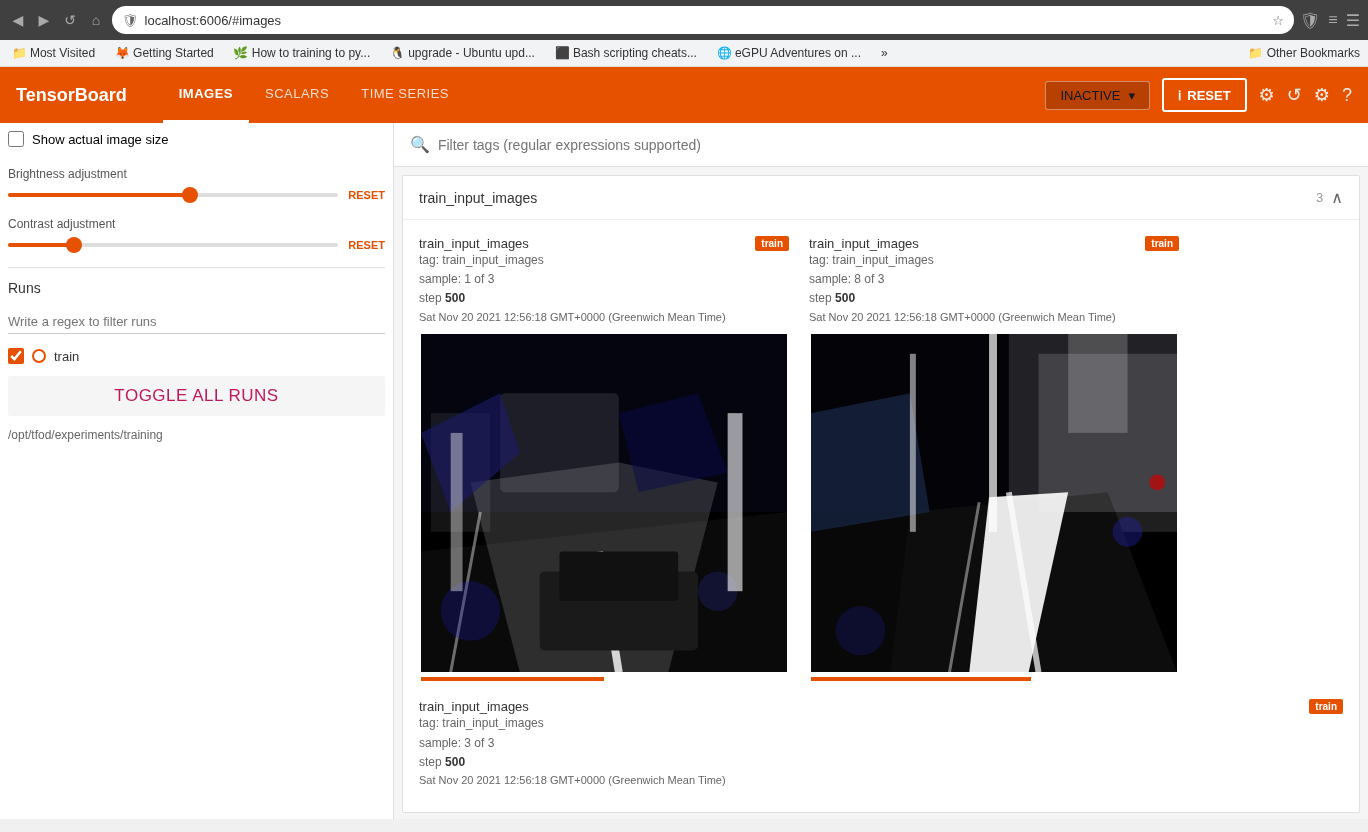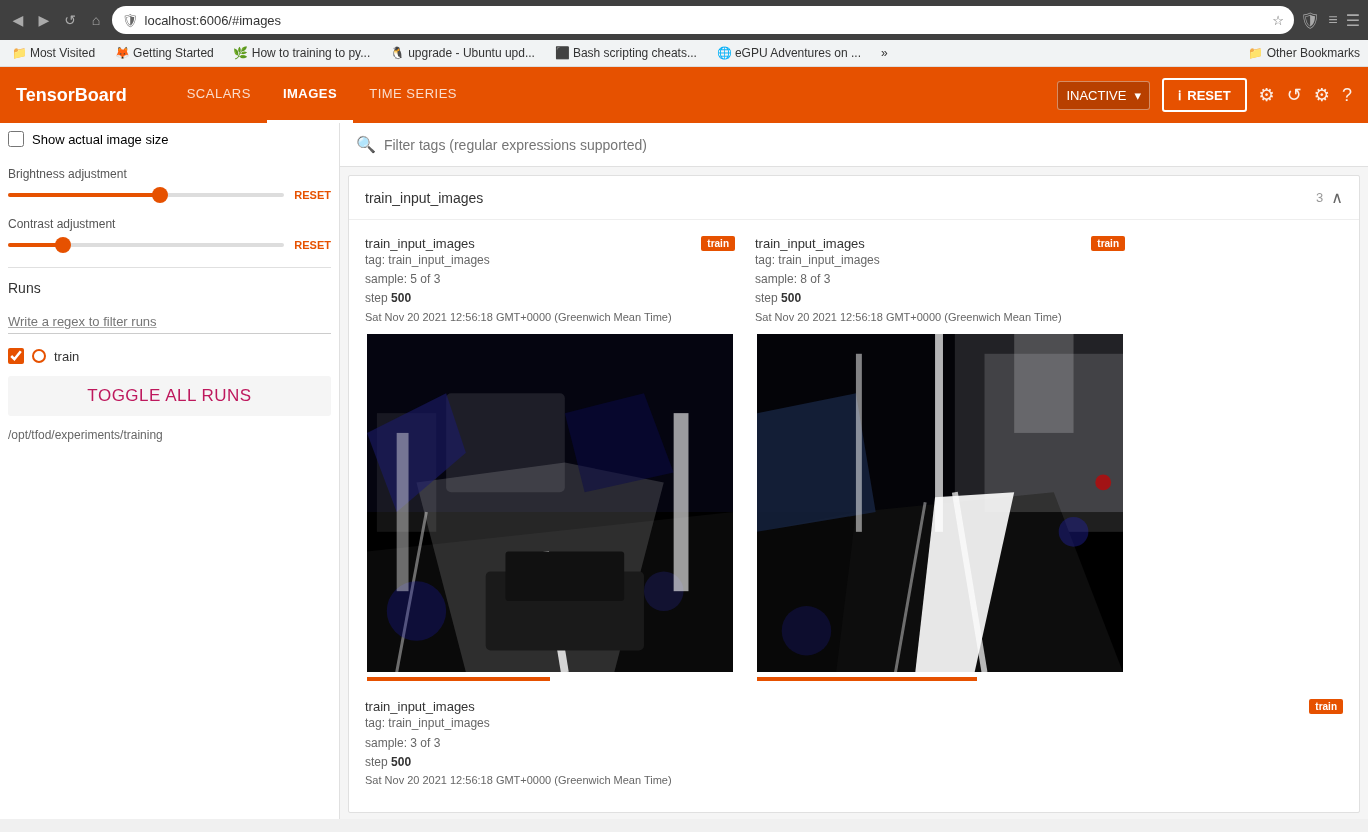--- a/index.html
+++ b/index.html
@@ -15,49 +15,49 @@
 
     
     .bookmarks-bar { background: #f1f3f4; border-bottom: 1px solid #ddd; padding: 4px 8px; display: flex; align-items: center; gap: 12px; font-size: 12px; color: #333; overflow: hidden; white-space: nowrap; }
     .bookmark-item { display: flex; align-items: center; gap: 3px; cursor: pointer; padding: 2px 4px; border-radius: 3px; }
     .other-bookmarks { margin-left: auto; display: flex; align-items: center; gap: 3px; cursor: pointer; }
 
     
     .app { display: flex; flex-direction: column; height: calc(832px - 80px); }
 
     
-    .tb-header { background: #e65100; display: flex; align-items: center; padding: 0 16px; height: 56px; gap: 36px; }
+    .tb-header { background: #e65100; display: flex; align-items: center; padding: 0 16px; height: 56px; gap: 28px; }
     .tb-logo { color: #fff; font-size: 18px; font-weight: bold; margin-right: 8px; }
     .tb-nav { display: flex; gap: 0; }
     .tb-nav-item { color: rgba(255,255,255,0.8); padding: 0 16px; height: 56px; display: flex; align-items: center; font-size: 13px; cursor: pointer; border-bottom: 3px solid transparent; text-transform: uppercase; letter-spacing: 0.5px; }
     .tb-nav-item.active { color: #fff; border-bottom: 3px solid #fff; font-weight: bold; }
     .tb-header-right { margin-left: auto; display: flex; align-items: center; gap: 12px; }
-    .inactive-dropdown { background: rgba(0,0,0,0.2); border: 1px solid rgba(255,255,255,0.4); color: #ffffff; padding: 6px 8px; border-radius: 3px; display: flex; align-items: center; gap: 8px; cursor: pointer; font-size: 13px; }
+    .inactive-dropdown { background: rgba(0,0,0,0.2); border: 1px solid rgba(255,255,255,0.4); color: #0f172a; padding: 6px 14px; border-radius: 3px; display: flex; align-items: center; gap: 8px; cursor: pointer; font-size: 13px; }
     .upload-btn { background: transparent; border: 2px solid #fff; color: #fff; padding: 6px 14px; border-radius: 3px; cursor: pointer; font-size: 13px; font-weight: bold; display: flex; align-items: center; gap: 6px; }
     .tb-icon-btn { color: #fff; font-size: 18px; cursor: pointer; opacity: 0.9; }
 
     
     .main-layout { display: flex; flex: 1; overflow: hidden; }
 
     
-    .sidebar { width: 340px; background: #fff; border-right: 1px solid #e0e0e0; padding: 8px; overflow-y: auto; }
+    .sidebar { width: 394px; background: #fff; border-right: 1px solid #e0e0e0; padding: 8px; overflow-y: auto; }
     .show-size-row { display: flex; align-items: center; gap: 8px; margin-bottom: 20px; }
     .checkbox { width: 16px; height: 16px; border: 2px solid #757575; cursor: pointer; }
     .sidebar-section-label { font-size: 12px; color: #555; margin-bottom: 8px; font-weight: 500; }
     .slider-row { display: flex; align-items: center; gap: 10px; margin-bottom: 16px; justify-content: flex-end; }
     .slider-track { flex: 1; height: 4px; background: #ddd; border-radius: 2px; position: relative; cursor: pointer; }
     .slider-fill-brightness { width: 55%; height: 4px; background: #e65100; border-radius: 2px; }
     .slider-fill-contrast { width: 20%; height: 4px; background: #e65100; border-radius: 2px; }
     .slider-thumb { width: 16px; height: 16px; background: #e65100; border-radius: 50%; position: absolute; top: -6px; cursor: pointer; }
     .brightness-thumb { left: calc(55% - 8px); }
     .contrast-thumb { left: calc(20% - 8px); }
     .reset-btn { font-size: 11px; color: #e65100; cursor: pointer; font-weight: bold; white-space: nowrap; }
     .divider { height: 1px; background: #e0e0e0; margin: 12px 0; }
     .runs-label { font-size: 14px; color: #333; font-weight: 500; margin-bottom: 14px; }
-    .regex-input { width: 100%; border: none; border-bottom: 1px solid #ccc; padding: 4px 0; font-size: 13px; color: #aaa; outline: none; margin-bottom: 14px; text-decoration: underline; }
+    .regex-input { width: 100%; border: none; border-bottom: 1px solid #ccc; padding: 4px 0; font-size: 13px; color: #aaa; outline: none; margin-bottom: 14px; }
     .run-item { display: flex; align-items: center; gap: 8px; margin-bottom: 12px; }
     .run-checkbox { width: 16px; height: 16px; accent-color: #e65100; cursor: pointer; }
     .run-circle { width: 14px; height: 14px; border-radius: 50%; border: 2px solid #e65100; cursor: pointer; }
     .run-name { font-size: 13px; color: #333; }
     .toggle-all-btn { width: 100%; padding: 10px; background: #f5f5f5; border: none; border-radius: 3px; font-size: 17px; color: #be185d; cursor: pointer; text-transform: uppercase; letter-spacing: 0.5px; font-weight: 500; margin-bottom: 12px; }
     .experiment-path { font-size: 12px; color: #666; }
 
     
     .content { flex: 1; overflow-y: auto; background: #f5f5f5; padding: 0; }
     .filter-bar { padding: 12px 16px; background: #fff; border-bottom: 1px solid #e0e0e0; display: flex; align-items: center; gap: 8px; }
@@ -141,25 +141,25 @@
       <span>Other Bookmarks</span>
     </div>
   </div>
 </div>
 
 <div class="app">
 
   <div class="tb-header">
     <span class="tb-logo">TensorBoard</span>
     <nav class="tb-nav">
+      <div class="tb-nav-item active" style="border-bottom:3px solid #fff;">
+        <span>IMAGES</span>
+      </div>
       <div class="tb-nav-item">
         <span>SCALARS</span>
-      </div>
-      <div class="tb-nav-item active" style="border-bottom:3px solid #fff;">
-        <span>IMAGES</span>
       </div>
       <div class="tb-nav-item">
         <span>TIME SERIES</span>
       </div>
     </nav>
     <div class="tb-header-right">
       <div class="inactive-dropdown">
         <span>INACTIVE</span>
         <span>▾</span>
       </div>
@@ -237,21 +237,21 @@
         <div class="image-cards">
 
           <div class="image-card">
             <div class="card-header">
               <div class="card-title">
                 <span>train_input_images</span>
                 <span class="train-badge">train</span>
               </div>
               <div class="card-meta">
                 <div>tag: train_input_images</div>
-                <div>sample: 5 of 3</div>
+                <div>sample: 1 of 3</div>
                 <div>
                   <span>step</span>
                   <span class="card-step">500</span>
                 </div>
                 <div style="font-size:11px;">Sat Nov 20 2021 12:56:18 GMT+0000 (Greenwich Mean Time)</div>
               </div>
             </div>
             <div class="image-wrapper">
               <svg class="road-svg" viewBox="0 0 370 342" xmlns="http://www.w3.org/2000/svg">
                 <rect width="370" height="342" fill="#000"></rect>

